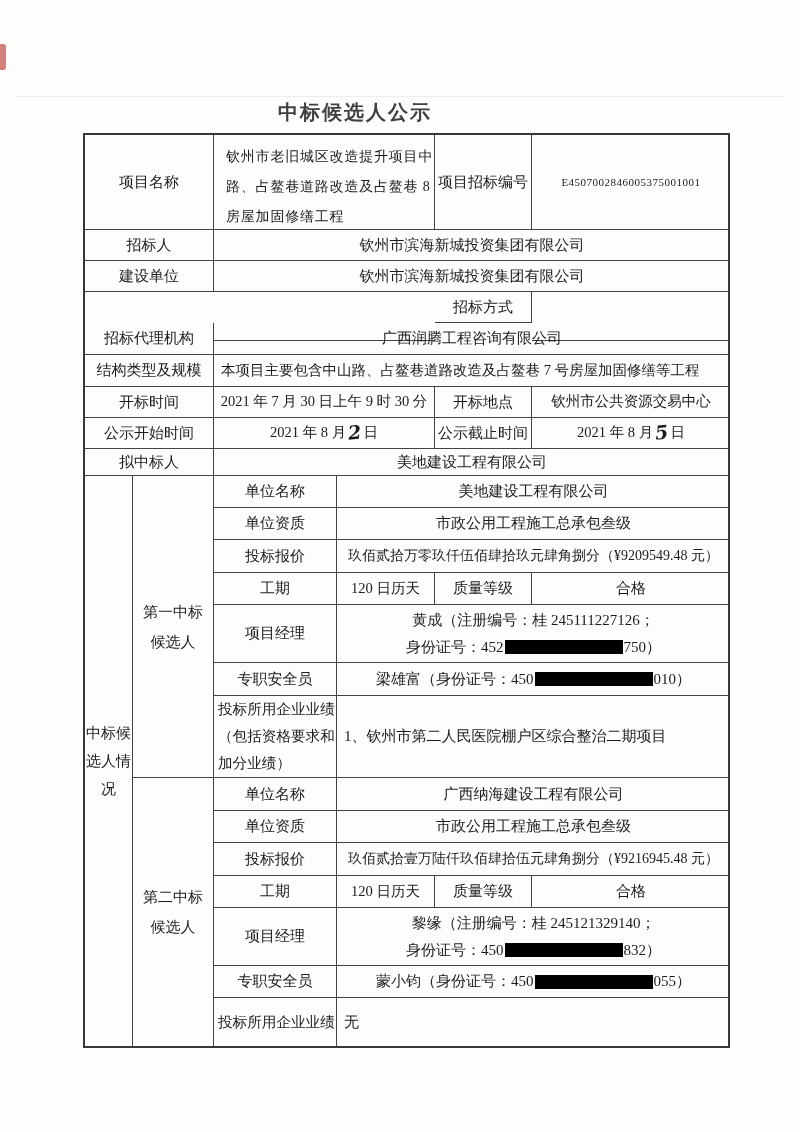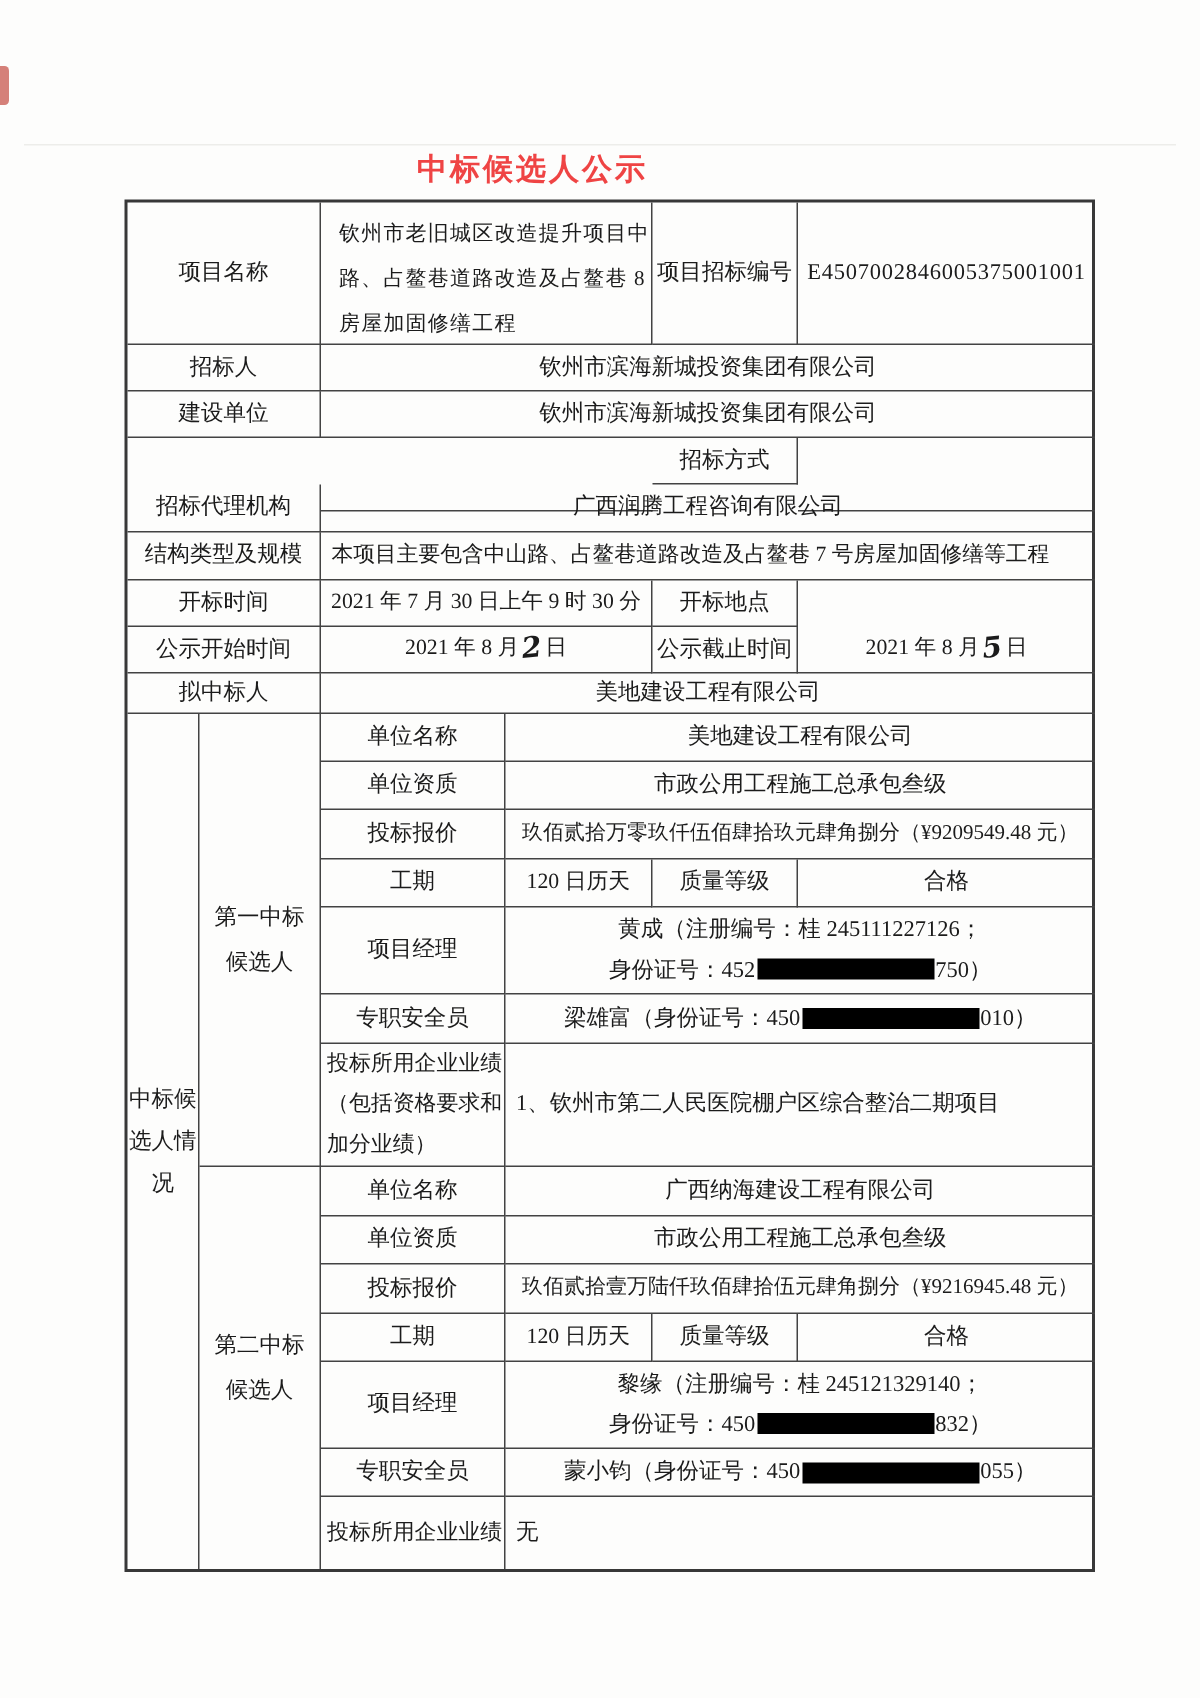--- a/index.html
+++ b/index.html
@@ -6,21 +6,21 @@
   body { background: #ffffff; font-family: "Liberation Serif", "DejaVu Serif", serif; }
   .page {
     position: relative; width: 800px; height: 1132px;
     background: #fdfdfc; overflow: hidden; color: #1b1b1b;
   }
   .scan-line { position: absolute; top: 96px; left: 16px; right: 16px; height: 1px; background: #ededea; }
   .stamp-mark { position: absolute; left: 0; top: 44px; width: 6px; height: 26px;
     background: #c34a42; opacity: .7; border-radius: 0 3px 3px 0; }
   .doc-title {
     position: absolute; top: 99px; left: 0; width: 710px; text-align: center;
-    font-size: 20px; font-weight: 600; letter-spacing: 2px; color: #ef4444;
+    font-size: 20px; font-weight: 600; letter-spacing: 2px; color: #404040;
   }
   .doc-table {
     position: absolute; left: 83px; top: 133px; width: 647px;
     display: grid;
     grid-template-columns: 48px 81px 123px 98px 97px 198px;
     grid-template-rows: 95px 31px 31px 31px 32px 32px 31px 31px 27px
                         32px 32px 33px 32px 58px 33px 82px
                         33px 32px 33px 32px 58px 32px 48px;
     border: 2px solid #383838;
     background: #fdfdfc;
@@ -29,21 +29,21 @@
     display: flex; align-items: center; justify-content: center;
     border-right: 1px solid #434343; border-bottom: 1px solid #434343;
     font-size: 15px; line-height: 1.35; text-align: center; overflow: hidden;
   }
   .no-r { border-right: none; }
   .no-b { border-bottom: none; }
   .left { justify-content: flex-start; text-align: left; padding-left: 7px; padding-right: 4px; }
   .col { flex-direction: column; }
   .small { font-size: 14px; }
   .sm2 { font-size: 14.5px; }
-  .num { font-size: 15px; letter-spacing: .5px; }
+  .num { font-size: 11px; letter-spacing: .5px; }
   .proj-lines { align-items: flex-start; padding-left: 12px; padding-top: 7px; }
   .proj-lines span { display: block; font-size: 14px; letter-spacing: .8px; line-height: 30px; white-space: nowrap; }
   .checks { justify-content: space-evenly; margin-top: 48px; }
   .chk-glyph { font-family: "DejaVu Sans", sans-serif; font-size: 14px; margin-right: 1px; }
   .vlabel span { display: block; line-height: 28px; text-align: center; }
   .rank span { display: block; line-height: 30px; }
   .two-line { gap: 7px; }
   .two-line div { white-space: nowrap; }
   .bar { display: inline-block; width: 118px; height: 14px; background: #000; vertical-align: -2px; margin: 0 1px; }
   .hand { display: inline-block; font-style: italic; font-weight: 700; font-size: 19px;
@@ -91,20 +91,21 @@
 
     <div class="cell" style="grid-area:5/1/6/3">招标代理机构</div>
     <div class="cell no-r" style="grid-area:5/3/6/7">广西润腾工程咨询有限公司</div>
 
     <div class="cell" style="grid-area:6/1/7/3">结构类型及规模</div>
     <div class="cell no-r left sm2" style="grid-area:6/3/7/7">本项目主要包含中山路、占鳌巷道路改造及占鳌巷 7 号房屋加固修缮等工程</div>
 
     <div class="cell" style="grid-area:7/1/8/3">开标时间</div>
     <div class="cell sm2" style="grid-area:7/3/8/5">2021 年 7 月 30 日上午 9 时 30 分</div>
     <div class="cell" style="grid-area:7/5/8/6">开标地点</div>
+    <div class="cell no-r sm2" style="grid-area:7/6/8/7">钦州市公共资源交易中心</div>
 
     <div class="cell" style="grid-area:8/1/9/3">公示开始时间</div>
     <div class="cell sm2" style="grid-area:8/3/9/5">
       <span>2021 年 8 月</span>
       <span class="hand">2</span>
       <span>日</span>
     </div>
     <div class="cell" style="grid-area:8/5/9/6">公示截止时间</div>
     <div class="cell no-r sm2" style="grid-area:8/6/9/7">
       <span>2021 年 8 月</span>

